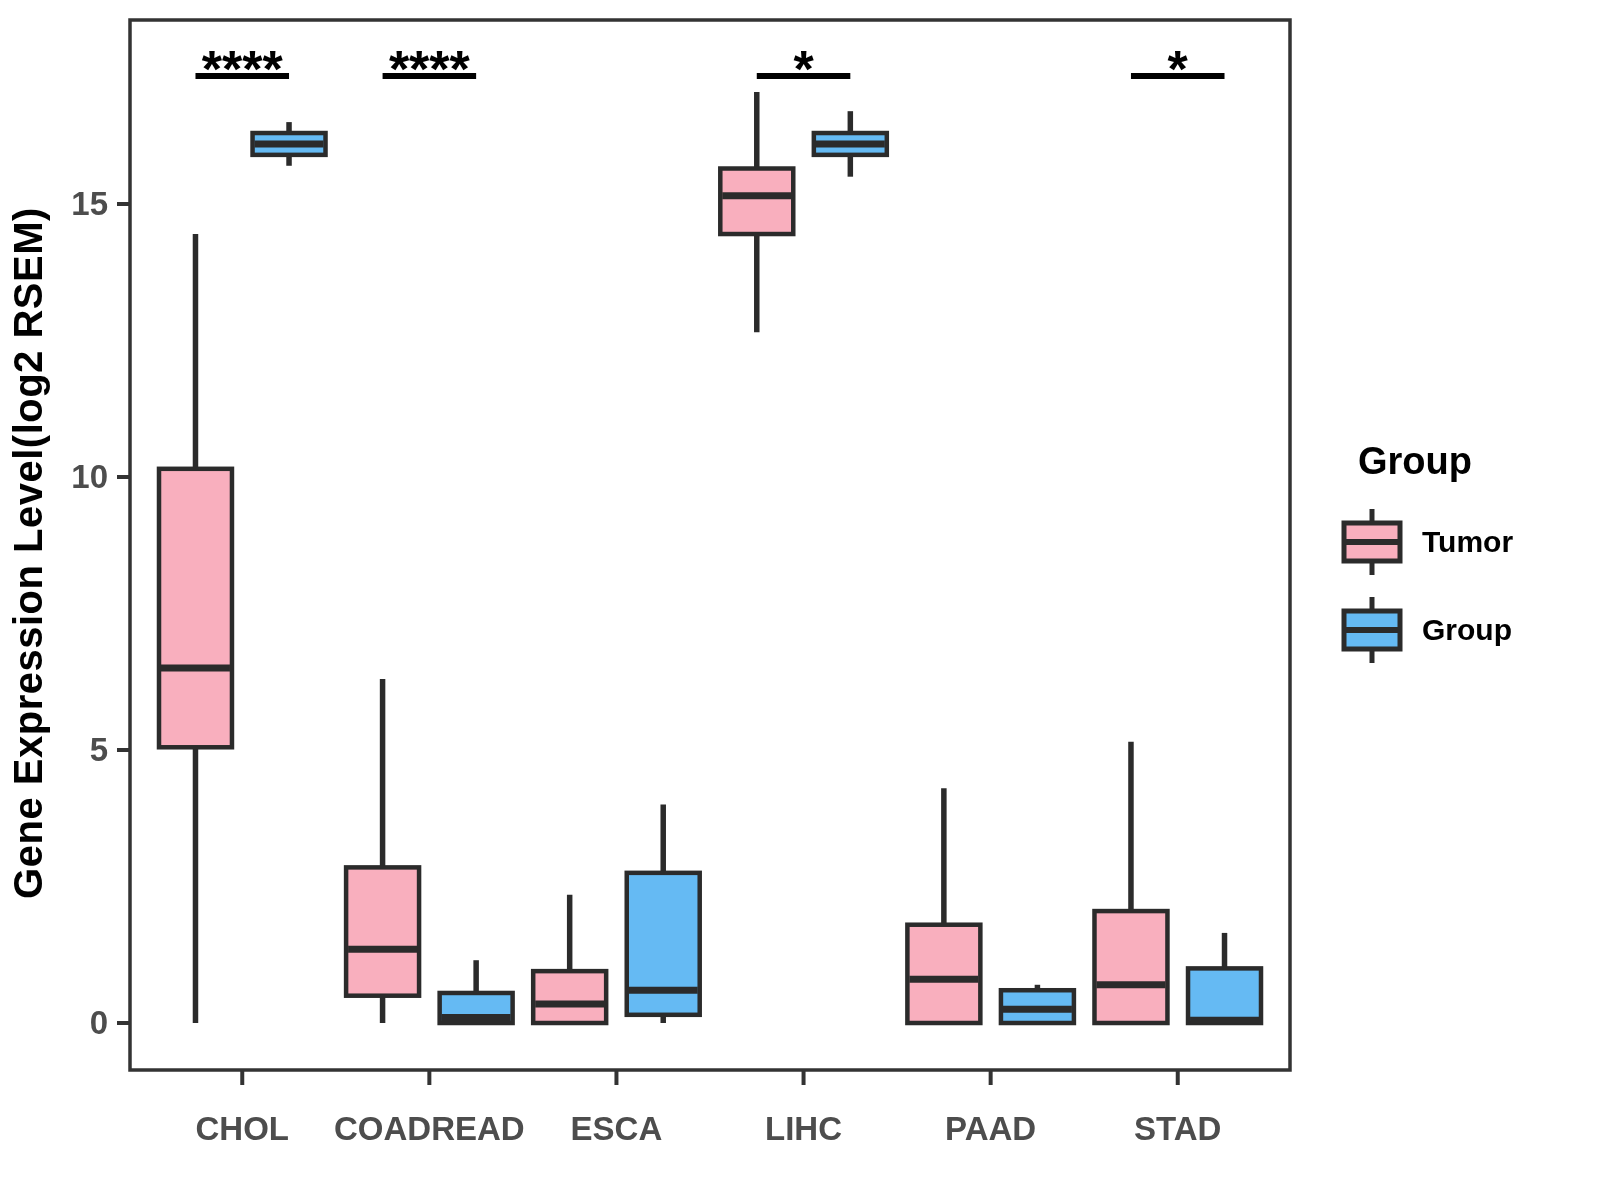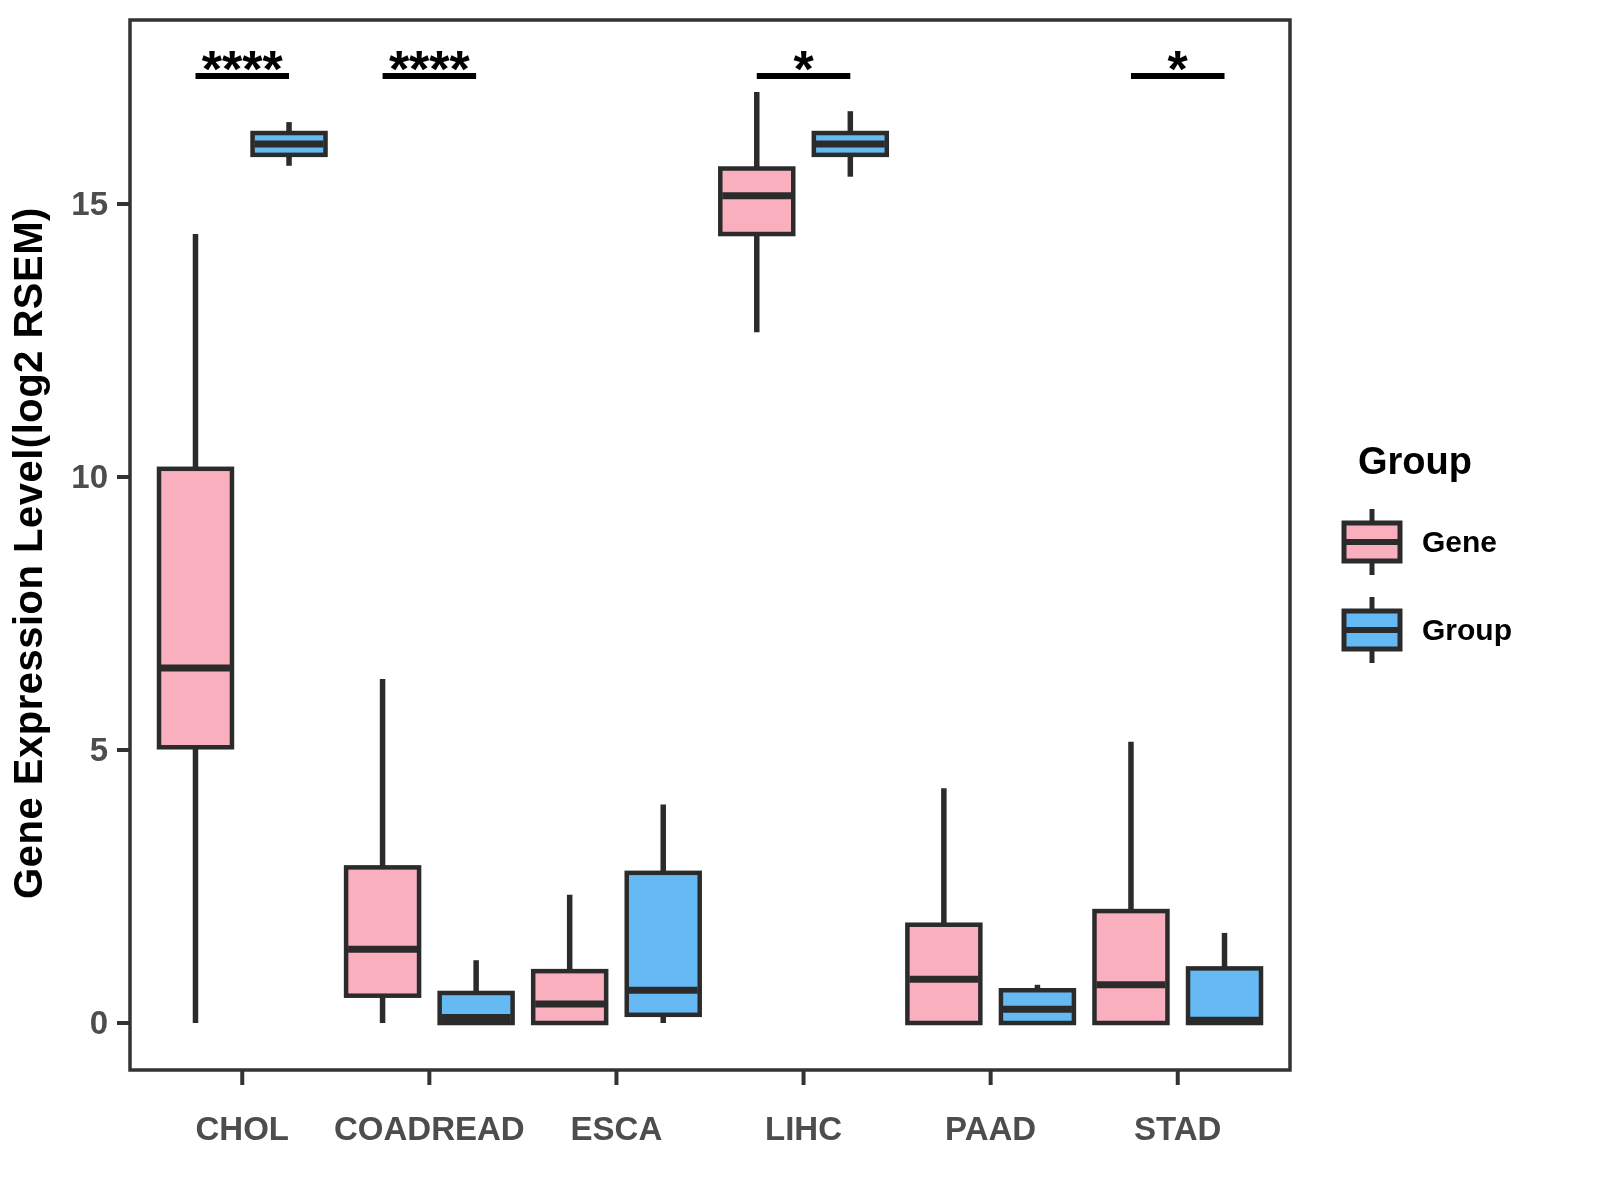--- a/index.html
+++ b/index.html
@@ -108,21 +108,21 @@
   <div class="legend">
     <div class="legend-title">Group</div>
 
     <div class="legend-row">
       <svg class="legend-key" viewBox="0 0 84 74">
         <line x1="42" y1="4" x2="42" y2="18" stroke="#2B2B2B" stroke-width="5"></line>
         <line x1="42" y1="56" x2="42" y2="70" stroke="#2B2B2B" stroke-width="5"></line>
         <rect class="key-rect-0" x="14" y="18" width="56" height="38" fill="#F9AFBE" stroke="#2B2B2B" stroke-width="5"></rect>
         <line x1="14" y1="37" x2="70" y2="37" stroke="#2B2B2B" stroke-width="6"></line>
       </svg>
-      <div class="legend-label">Gene</div>
+      <div class="legend-label">Tumor</div>
     </div>
 
     <div class="legend-row">
       <svg class="legend-key" viewBox="0 0 84 74">
         <line x1="42" y1="4" x2="42" y2="18" stroke="#2B2B2B" stroke-width="5"></line>
         <line x1="42" y1="56" x2="42" y2="70" stroke="#2B2B2B" stroke-width="5"></line>
         <rect class="key-rect-1" x="14" y="18" width="56" height="38" fill="#65BAF3" stroke="#2B2B2B" stroke-width="5"></rect>
         <line x1="14" y1="37" x2="70" y2="37" stroke="#2B2B2B" stroke-width="6"></line>
       </svg>
       <div class="legend-label">Group</div>

